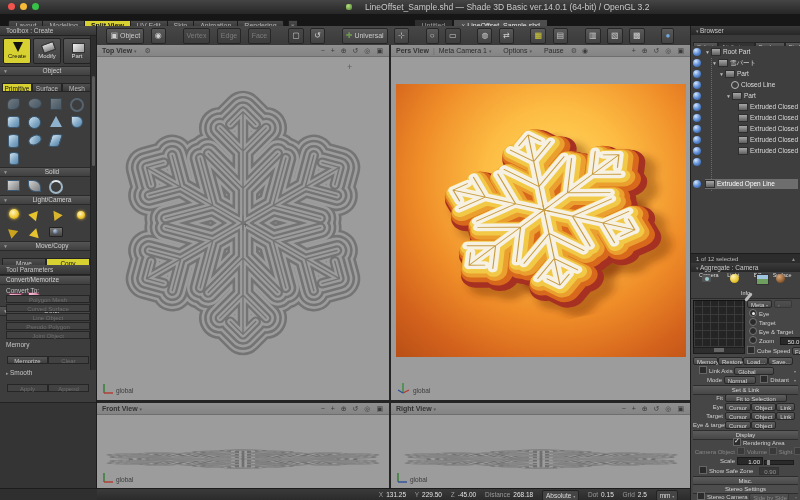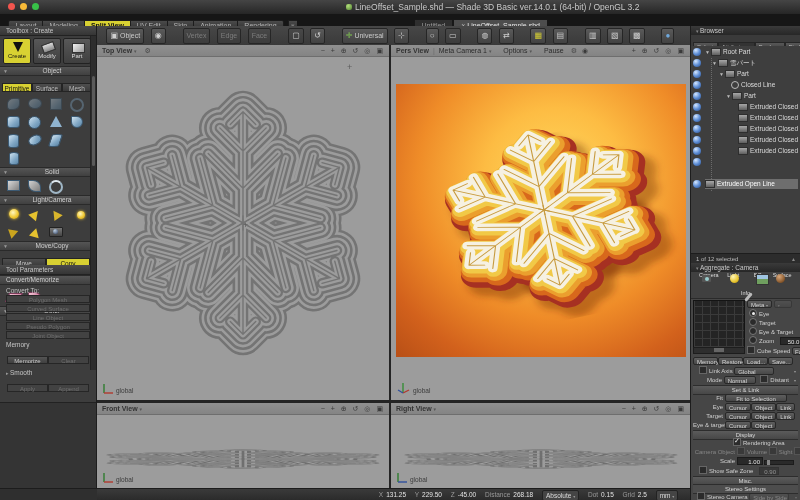--- a/index.html
+++ b/index.html
@@ -1,21 +1,21 @@
 <!DOCTYPE html>
 <html><head>
 <meta charset="utf-8">
 <style>
   html,body{margin:0;padding:0;background:#1a1a1a;font-family:"Liberation Sans",sans-serif;}
   .app{position:relative;width:800px;height:500px;background:#3c3c3c;overflow:hidden;font-family:"Liberation Sans",sans-serif;}
   .a{position:absolute;}
   
   .titlebar{left:0;top:0;width:800px;height:14px;background:linear-gradient(#454545,#262626);border-bottom:1px solid #0c0c0c;}
   .tl{width:7px;height:7px;border-radius:50%;top:3px;}
-  .title{top:2px;left:355px;font-size:8.5px;color:#c9c9c9;white-space:nowrap;}
+  .title{top:2px;left:365px;font-size:8.5px;color:#c9c9c9;white-space:nowrap;}
   .docico{width:6px;height:6px;border-radius:2px;background:radial-gradient(circle at 35% 30%,#b4e07c,#4f7f2f);top:3.5px;left:346px;}
   
   .tabrow{left:0;top:14px;width:800px;height:12px;background:#161616;}
   .wtab{display:inline-block;height:10px;line-height:10px;padding:0 6px;margin-top:1px;font-size:7px;color:#b5b5b5;background:linear-gradient(#4a4a4a,#333);border:1px solid #1c1c1c;border-right:none;box-sizing:border-box;}
   .wtab.first{border-radius:2px 0 0 2px;}
   .wtab.last{border-right:1px solid #1c1c1c;border-radius:0 2px 2px 0;}
   .wtab.active{background:#d8d132;color:#111;font-weight:bold;}
   .dtab{display:inline-block;height:11px;line-height:11px;padding:0 7px;font-size:7px;color:#9a9a9a;background:#2e2e2e;border:1px solid #171717;box-sizing:border-box;}
   .dtab.active{background:#4d4d4d;color:#e8e8e8;border-bottom:2px solid #d8d132;}
   

